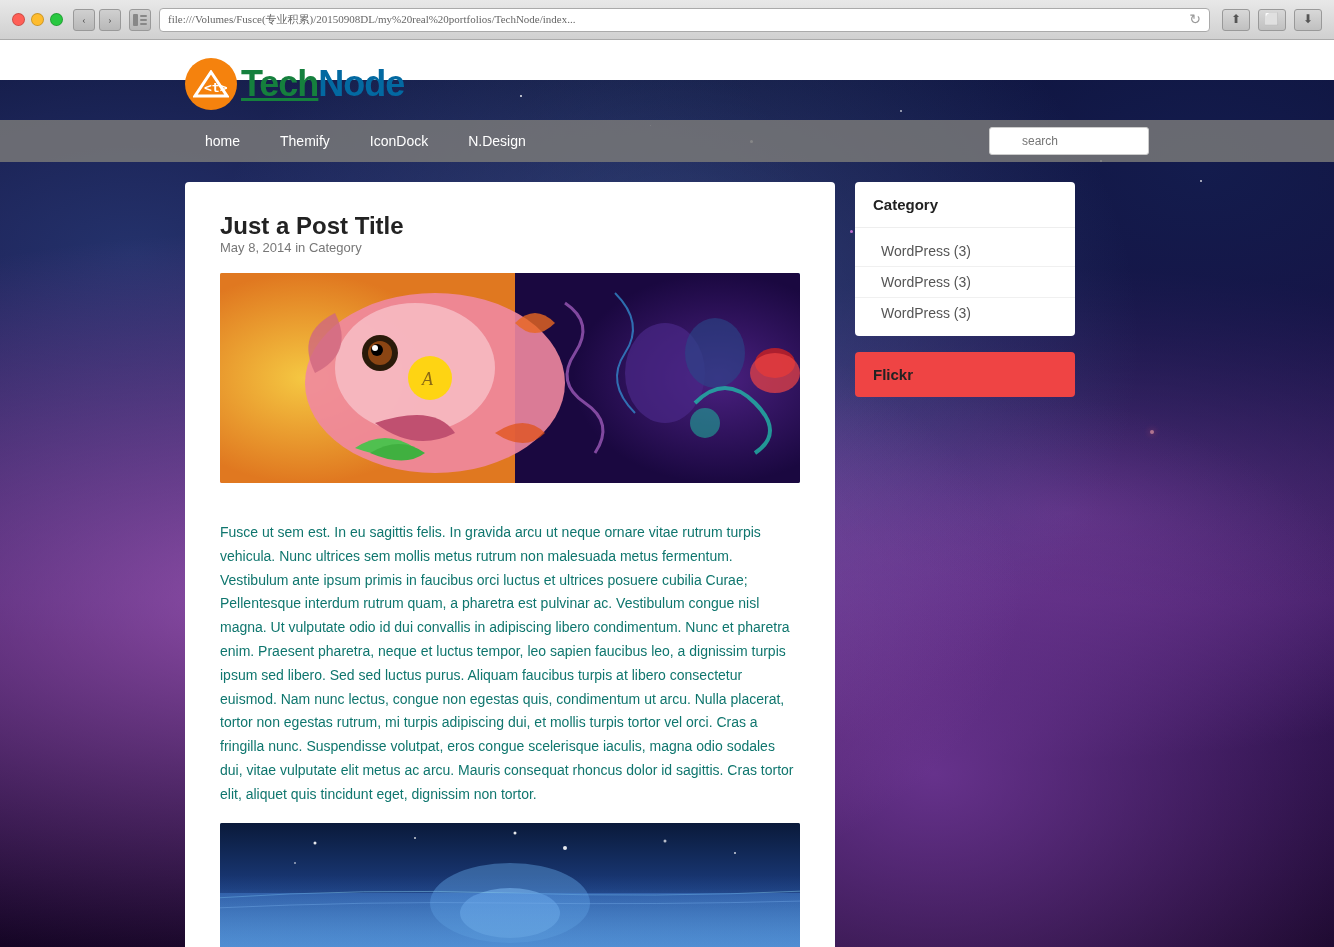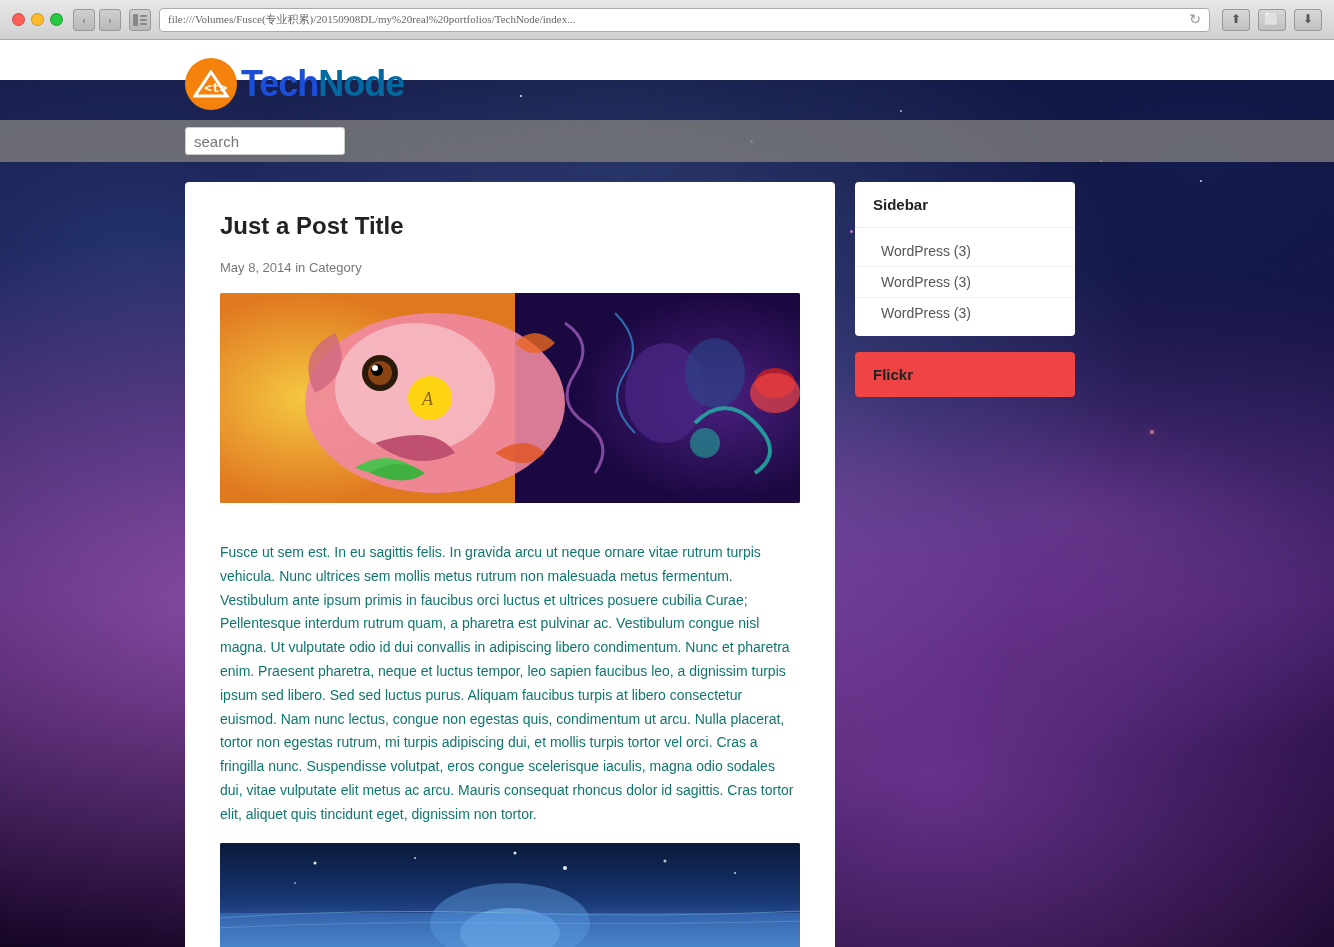--- a/index.html
+++ b/index.html
@@ -178,21 +178,21 @@
     }
 
     .logo-text {
       font-size: 36px;
       font-family: Arial, sans-serif;
       font-weight: 700;
       color: white;
       letter-spacing: -1px;
     }
 
-    .logo-text .tech { color: #1d4ed8; }
+    .logo-text .tech { color: #15803d; text-decoration: underline; }
     .logo-text .node { color: #0369a1; }
 
     
     .nav-bar {
       background: rgba(120, 120, 120, 0.85);
       height: 42px;
       display: flex;
       align-items: center;
       padding: 0 185px;
       position: relative;
@@ -227,23 +227,24 @@
       font-size: 13px;
       color: #999;
       display: flex;
       align-items: center;
     }
 
     .search-input {
       border: none;
       outline: none;
       width: 100%;
-      font-size: 15px;
+      font-size: 12px;
       color: #999;
       background: transparent;
+      margin-left: 24px;
     }
 
     
     .main-content {
       display: flex;
       gap: 20px;
       padding: 20px 185px;
       position: relative;
       z-index: 10;
     }
@@ -255,21 +256,21 @@
       border-radius: 4px;
       padding: 30px 35px;
       max-width: 650px;
     }
 
     .post-title {
       font-family: Arial, sans-serif;
       font-size: 24px;
       font-weight: bold;
       color: #222;
-      margin-bottom: 20px;
+      margin-bottom: 0;
     }
 
     .post-meta {
       font-family: Arial, sans-serif;
       font-size: 13px;
       color: #777;
       margin-bottom: 18px;
     }
 
     .post-image {
@@ -419,20 +420,26 @@
           <text x="11" y="22" font-family="monospace" font-size="13" fill="white" font-weight="bold">&lt;t&gt;</text>
         </svg>
       </div>
       <div class="logo-text">
         <span class="tech">Tech</span><span class="node">Node</span>
       </div>
     </div>
   </div>
 
   <div class="nav-bar">
+    <div class="nav-links">
+      <a class="nav-link">home</a>
+      <a class="nav-link">Themify</a>
+      <a class="nav-link">IconDock</a>
+      <a class="nav-link">N.Design</a>
+    </div>
     <div class="search-box">
       <input class="search-input" type="text" placeholder="search" style="">
     </div>
   </div>
 
   <div class="main-content">
 
     <div class="post-area">
       <h1 class="post-title">Just a Post Title</h1>
       <div class="post-meta">May 8, 2014 in Category</div>
@@ -518,21 +525,21 @@
           <path d="M0,85 Q150,78 295,80 Q440,82 590,78" stroke="#a0d0ff" stroke-width="1" fill="none" opacity="0.4"></path>
 
           <rect x="0" y="70" width="590" height="60" fill="url(#water)" opacity="0.5"></rect>
         </svg>
       </div>
     </div>
 
     <div class="sidebar">
 
       <div class="sidebar-widget">
-        <div class="widget-title">Sidebar</div>
+        <div class="widget-title">Category</div>
         <ul class="widget-list">
           <li>WordPress (3)</li>
           <li>WordPress (3)</li>
           <li>WordPress (3)</li>
         </ul>
       </div>
 
       <div class="flickr-widget">
         <div class="flickr-title">Flickr</div>
       </div>

